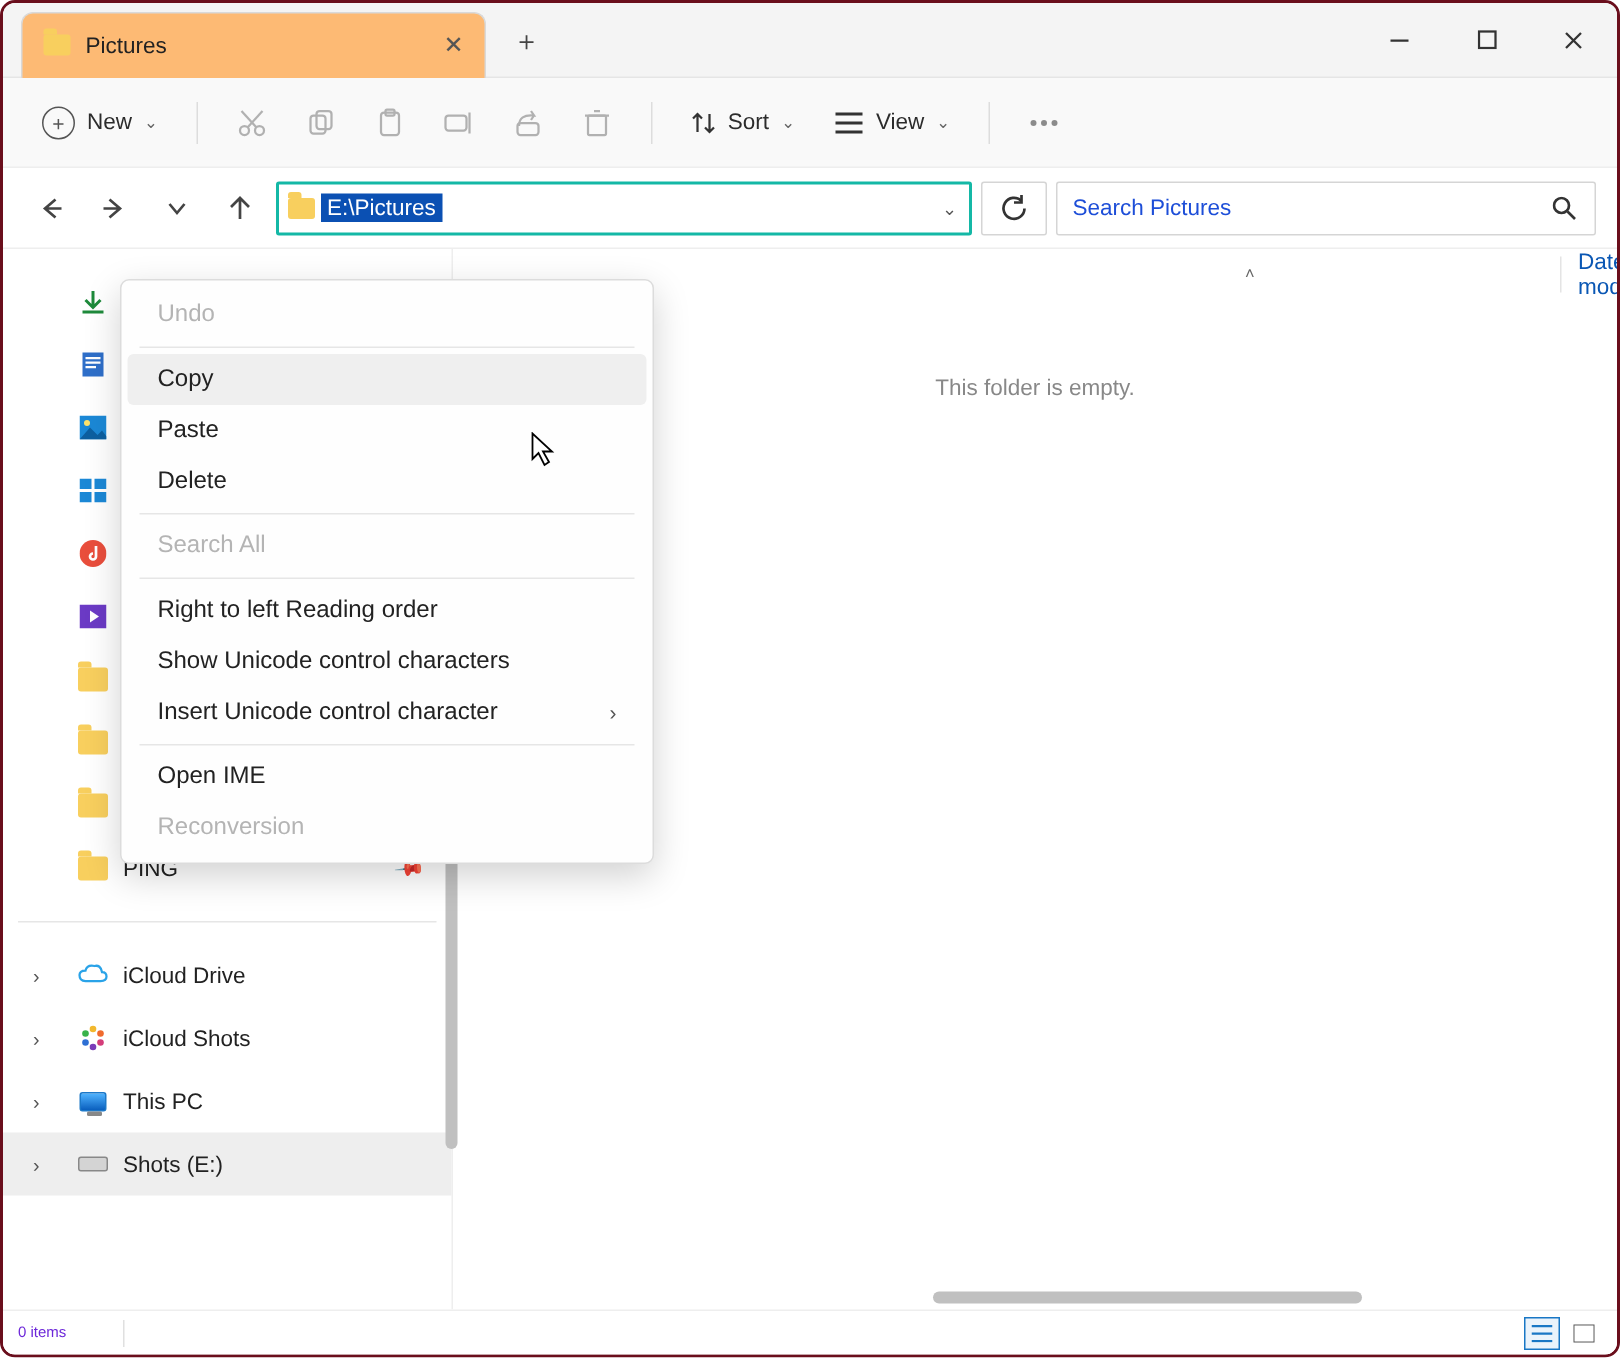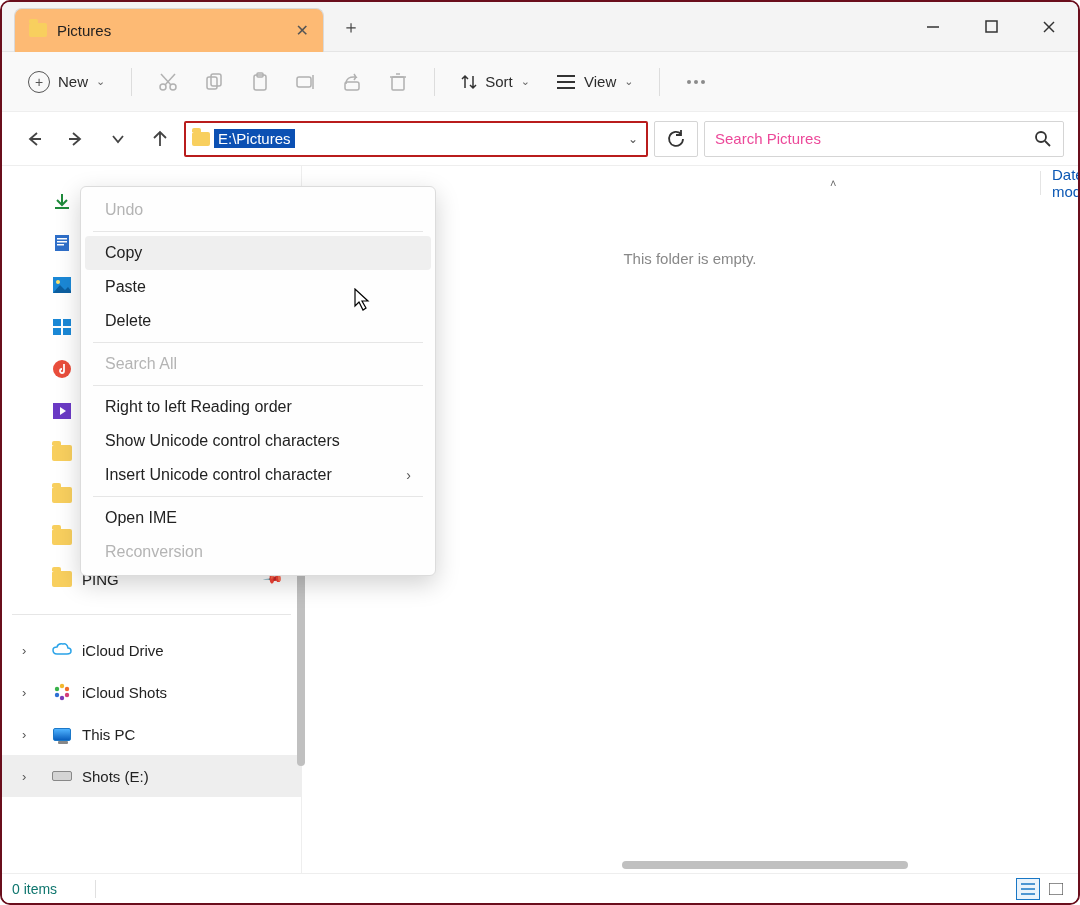--- a/index.html
+++ b/index.html
@@ -62,27 +62,27 @@
   .tb-sep{width:1px;height:28px;background:#ddd;margin:0 10px;}
   .tb-ico{width:40px;height:40px;display:flex;align-items:center;justify-content:center;color:#666;}
   .tb-ico svg{opacity:.55;}
   .circ{width:22px;height:22px;border:1.5px solid #555;border-radius:50%;display:flex;align-items:center;justify-content:center;font-size:14px;color:#555;}
   
   .navbar{
     display:flex;align-items:center;gap:6px;
     height:54px;padding:8px 14px;border-bottom:1px solid #eee;
   }
   .nav-ico{width:36px;height:36px;display:flex;align-items:center;justify-content:center;color:#444;border-radius:4px;}
-  .addrbox{flex:1;display:flex;align-items:center;height:36px;border:2px solid #b91c1c;border-radius:2px;padding:0 6px;position:relative;background:#fff;}
+  .addrbox{flex:1;display:flex;align-items:center;height:36px;border:2px solid #14b8a6;border-radius:2px;padding:0 6px;position:relative;background:#fff;}
   .addrbox .folder-icon{width:18px;height:14px;background:#f8cf5e;border-radius:2px;margin-right:4px;position:relative;}
   .addrbox .folder-icon::before{content:"";position:absolute;top:-4px;left:0;width:9px;height:4px;background:#f8cf5e;border-radius:2px 2px 0 0;}
   .addr-text{background:var(--blue-select);color:#fff;padding:1px 4px;font-size:15px;white-space:pre;}
   .addr-chev{position:absolute;right:8px;color:#555;font-size:12px;}
   .refresh{width:44px;height:36px;display:flex;align-items:center;justify-content:center;border:1px solid var(--search-border);border-radius:2px;color:#333;}
-  .searchbox{width:360px;height:36px;border:1px solid var(--search-border);border-radius:2px;display:flex;align-items:center;padding:0 10px;color:#ec4899;position:relative;text-align:right;}
+  .searchbox{width:360px;height:36px;border:1px solid var(--search-border);border-radius:2px;display:flex;align-items:center;padding:0 10px;color:#1d4ed8;position:relative;text-align:right;}
   .searchbox .mag{position:absolute;right:12px;color:#333;}
   
   .body{position:relative;display:flex;height:calc(100% - 50px - 60px - 54px - 30px);}
   .sidebar{width:300px;border-right:1px solid #eee;position:relative;padding-top:14px;}
   .nav-section-sep{height:1px;background:#e6e6e6;margin:14px 10px;}
   .navitem{display:flex;align-items:center;gap:10px;height:42px;padding:0 12px 0 50px;position:relative;}
   .navitem .pin{position:absolute;right:20px;color:#7a7a7a;font-size:13px;transform:rotate(40deg);}
   .navitem.active{background:#eee;}
   .navitem .exp{position:absolute;left:20px;color:#555;font-size:13px;}
   .fthumb{width:20px;height:16px;background:#f8cf5e;border-radius:2px;position:relative;}
@@ -92,21 +92,21 @@
   .monitor::after{content:"";position:absolute;left:4px;bottom:-4px;width:10px;height:3px;background:#888;border-radius:1px;}
   .drive{width:20px;height:10px;background:#d4d4d4;border:1px solid #888;border-radius:2px;position:relative;}
   .main{flex:1;position:relative;}
   .cols{display:flex;gap:40px;padding:6px 14px;color:#0a57b4;font-size:15px;height:34px;align-items:center;position:relative;}
   .cols .cup{position:absolute;left:528px;color:#666;font-size:11px;}
   .col-sep{position:absolute;width:1px;height:24px;background:#e4e4e4;}
   .empty{color:#888;text-align:center;margin-top:50px;}
   .hscroll{position:absolute;bottom:4px;left:320px;right:170px;height:8px;background:#c0c0c0;border-radius:4px;}
   .vscroll{position:absolute;top:200px;left:295px;width:8px;height:400px;background:#c0c0c0;border-radius:4px;}
   
-  .status{position:absolute;left:0;right:0;bottom:0;height:30px;border-top:1px solid #eee;display:flex;align-items:center;padding:0 10px;font-size:14px;color:#0f766e;background:#fff;gap:28px;}
+  .status{position:absolute;left:0;right:0;bottom:0;height:30px;border-top:1px solid #eee;display:flex;align-items:center;padding:0 10px;font-size:10px;color:#6d28d9;background:#fff;gap:28px;}
   .status .rsep{width:1px;height:18px;background:#e0e0e0;margin:0 10px;}
   .status-right{margin-left:auto;display:flex;gap:4px;}
   .viewbtn{width:24px;height:22px;border:1px solid transparent;display:flex;align-items:center;justify-content:center;}
   .viewbtn.active{border-color:#1977c5;background:#eaf3fb;}
   
   .ctxmenu{
     position:absolute;left:78px;top:184px;width:356px;
     background:#fefefe;border:1px solid #dcdcdc;border-radius:6px;
     box-shadow:0 8px 24px rgba(0,0,0,.18);
     padding:6px 4px;font-size:16px;z-index:50;

